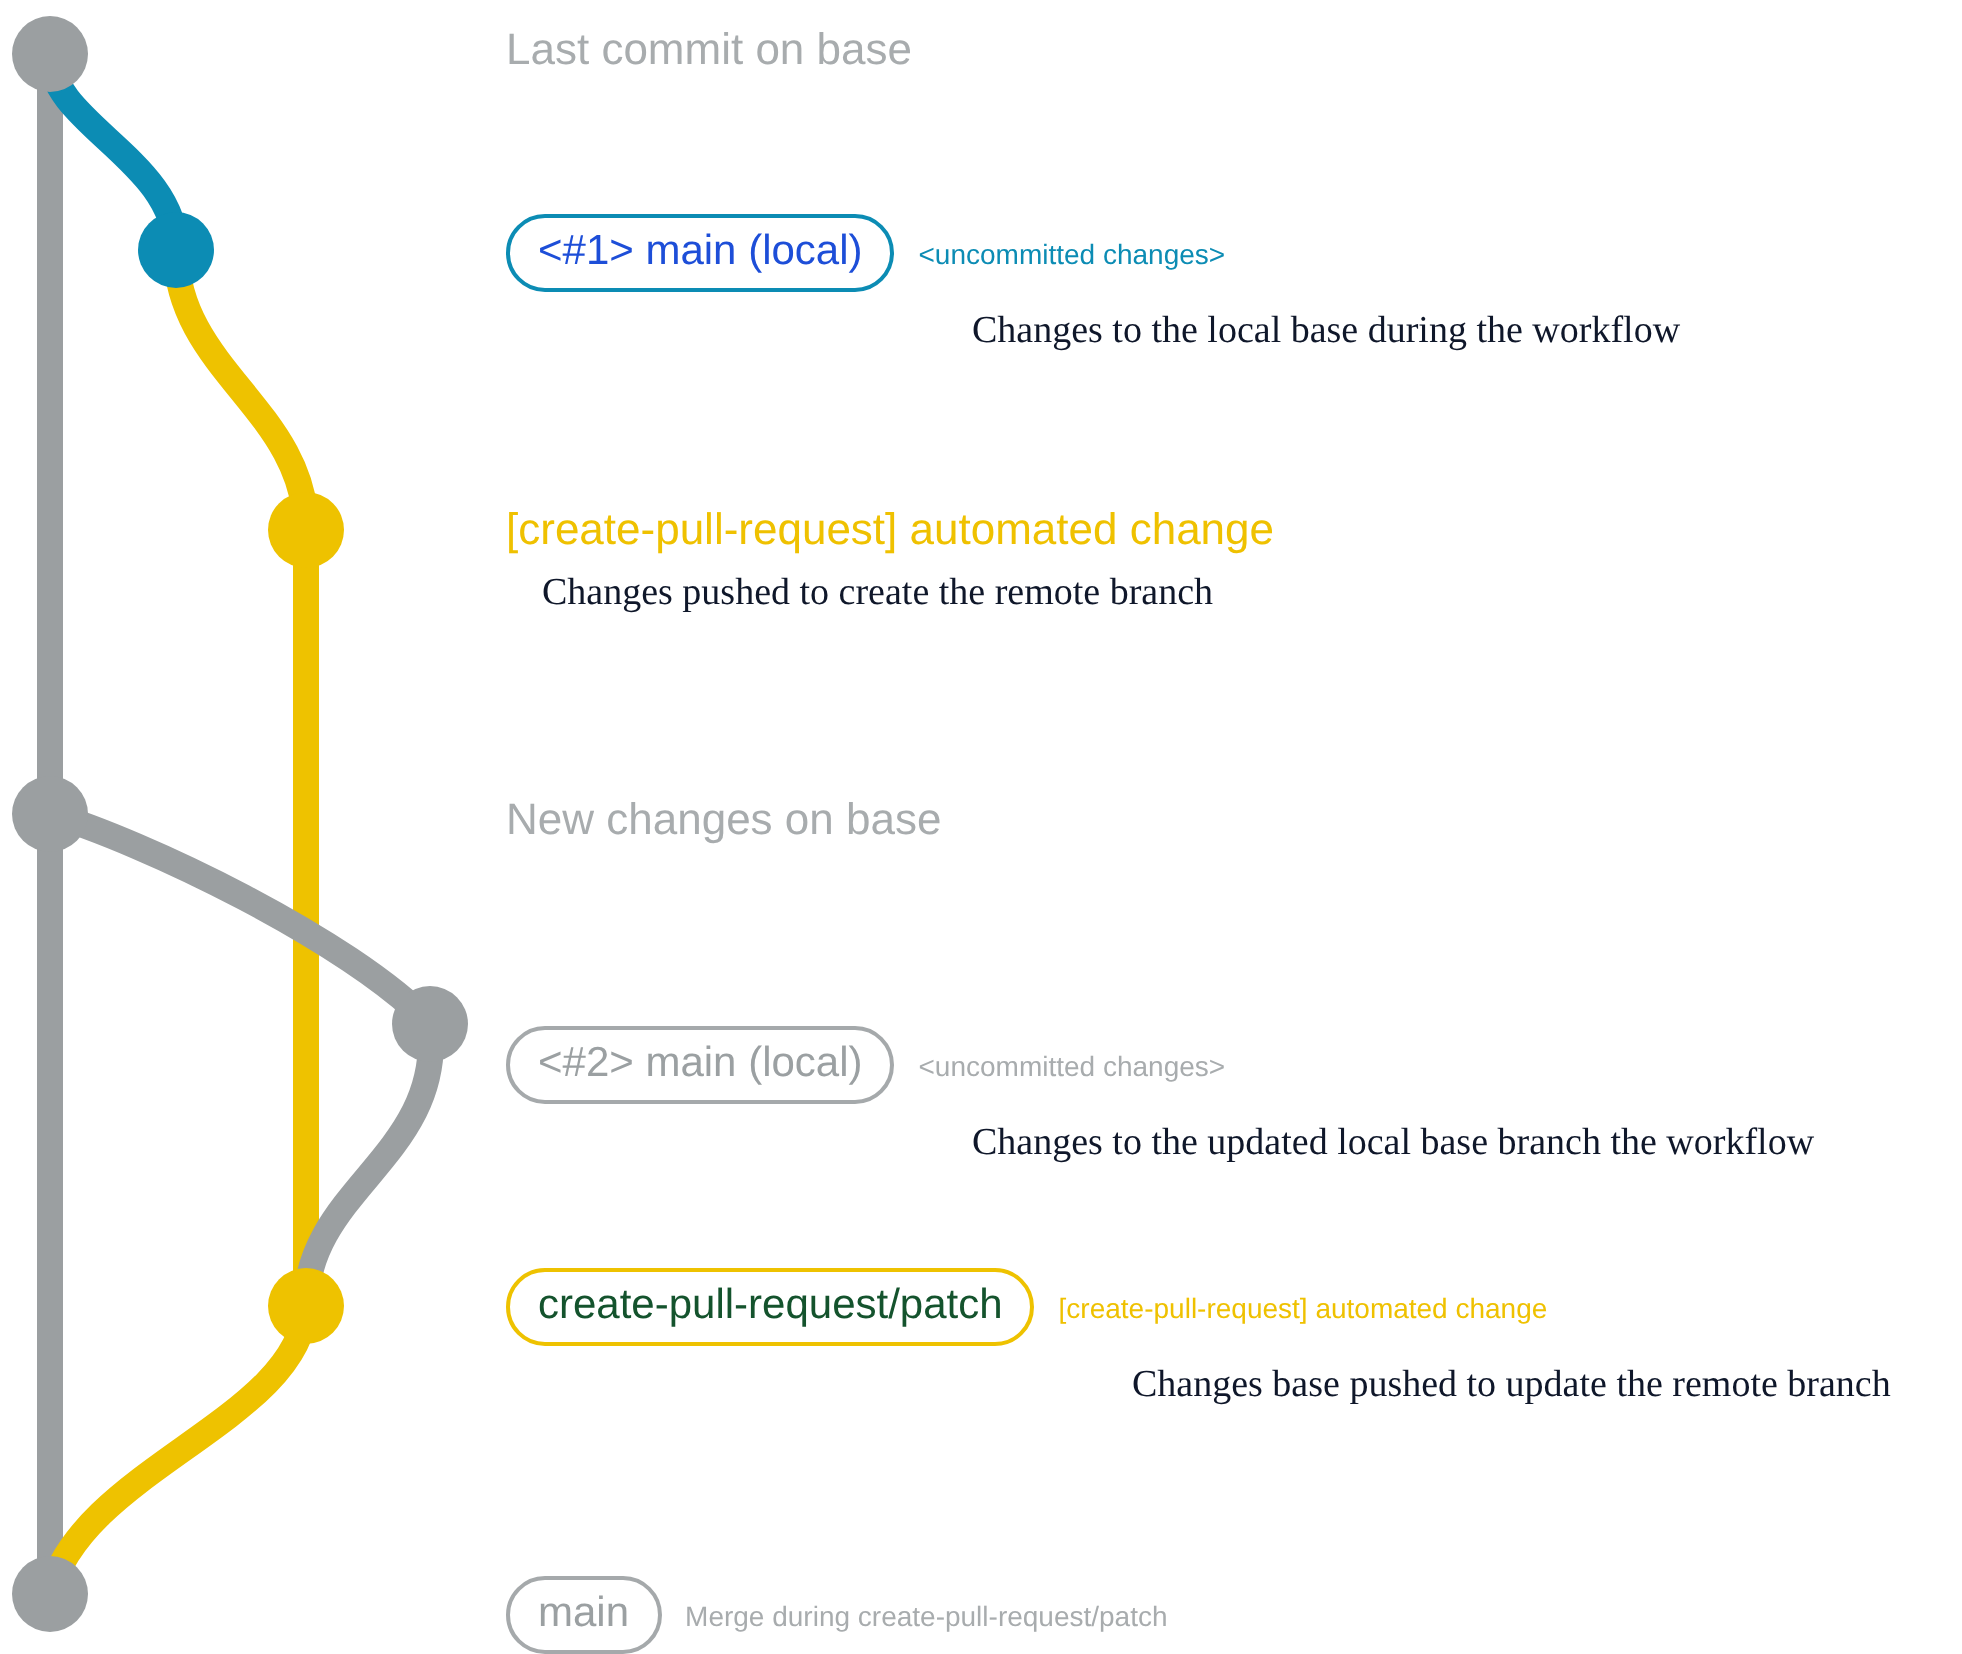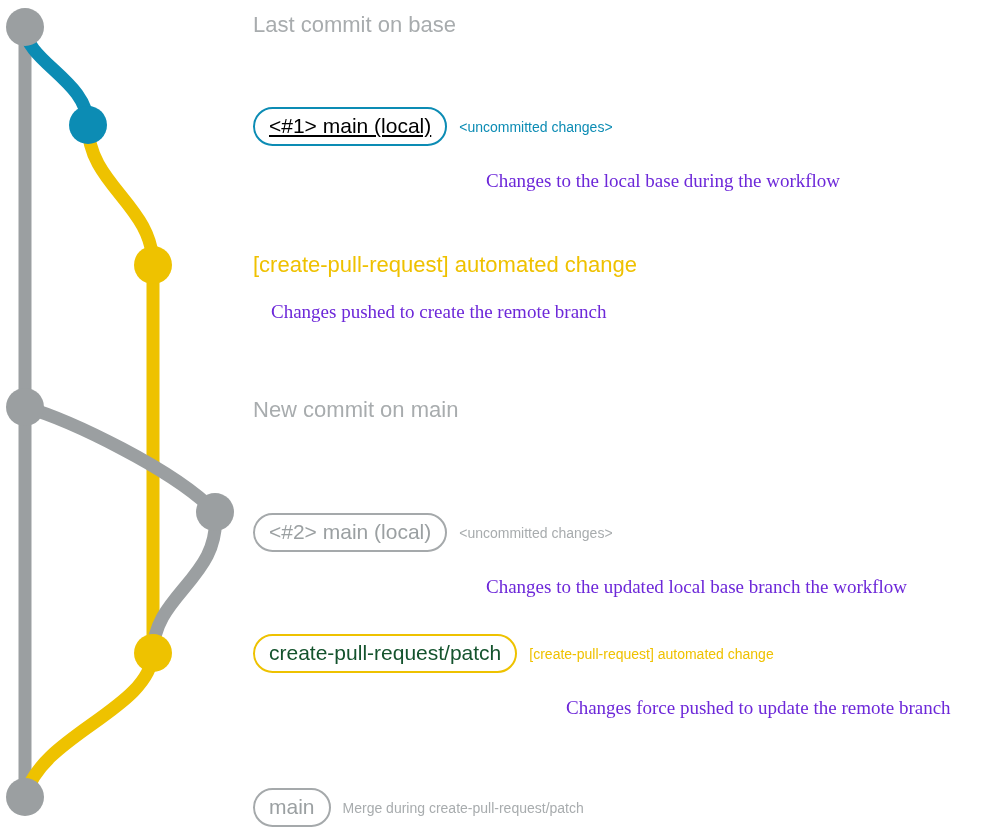--- a/index.html
+++ b/index.html
@@ -52,22 +52,21 @@
     border-radius: 20px;
     padding: 5px 14px 7px 14px;
     font-size: 21px;
     line-height: 23px;
     color: #8d9193;
     background: #ffffff;
     letter-spacing: 0px;
   }
   .badge.blue {
     border-color: #0c8cb4;
-    color: #000000;
-    text-decoration: underline;
+    color: #1d4ed8;
   }
   .badge.yellow {
     border-color: #eec200;
     color: #14532d;
   }
   .badge.gray {
     border-color: #a5a9ab;
     color: #9ba0a2;
   }
 
@@ -85,23 +84,23 @@
     line-height: 24px;
     white-space: nowrap;
   }
   .plain-head.gray   { color: #a8acae; }
   .plain-head.yellow { color: #efc100; }
 
   .sub-text {
     font-family: "Liberation Serif", serif;
     font-size: 19px;
     line-height: 21px;
-    color: #6d28d9;
+    color: #0f172a;
     white-space: nowrap;
-    margin-top: 24px;
+    margin-top: 9px;
   }
 </style>
 </head>
 <body>
 
 <div id="stage">
 
   <svg id="graph-svg" viewBox="0 0 981 827">
 
     <path d="M25,27 L25,797" fill="none" stroke="#9b9fa1" stroke-width="13" stroke-linecap="round"></path>
@@ -145,38 +144,38 @@
 
     <div class="row" style="top:253px;">
       <div class="row-head">
         <span class="plain-head yellow">[create-pull-request] automated change</span>
       </div>
       <div class="sub-text" style="margin-left:18px;font-family:Liberation Serif, serif;">Changes pushed to create the remote branch</div>
     </div>
 
     <div class="row" style="top:398px;">
       <div class="row-head">
-        <span class="plain-head gray">New commit on main</span>
+        <span class="plain-head gray">New changes on base</span>
       </div>
     </div>
 
     <div class="row" style="top:513px;">
       <div class="row-head">
         <span class="badge gray">&lt;#2&gt; main (local)</span>
         <span class="head-text gray">&lt;uncommitted changes&gt;</span>
       </div>
       <div class="sub-text" style="margin-left:233px;">Changes to the updated local base branch the workflow</div>
     </div>
 
     <div class="row" style="top:634px;">
       <div class="row-head">
         <span class="badge yellow">create-pull-request/patch</span>
         <span class="head-text yellow">[create-pull-request] automated change</span>
       </div>
-      <div class="sub-text" style="margin-left:313px;">Changes force pushed to update the remote branch</div>
+      <div class="sub-text" style="margin-left:313px;">Changes base pushed to update the remote branch</div>
     </div>
 
     <div class="row" style="top:788px;">
       <div class="row-head">
         <span class="badge gray">main</span>
         <span class="head-text gray">Merge during create-pull-request/patch</span>
       </div>
     </div>
 
   </div>

